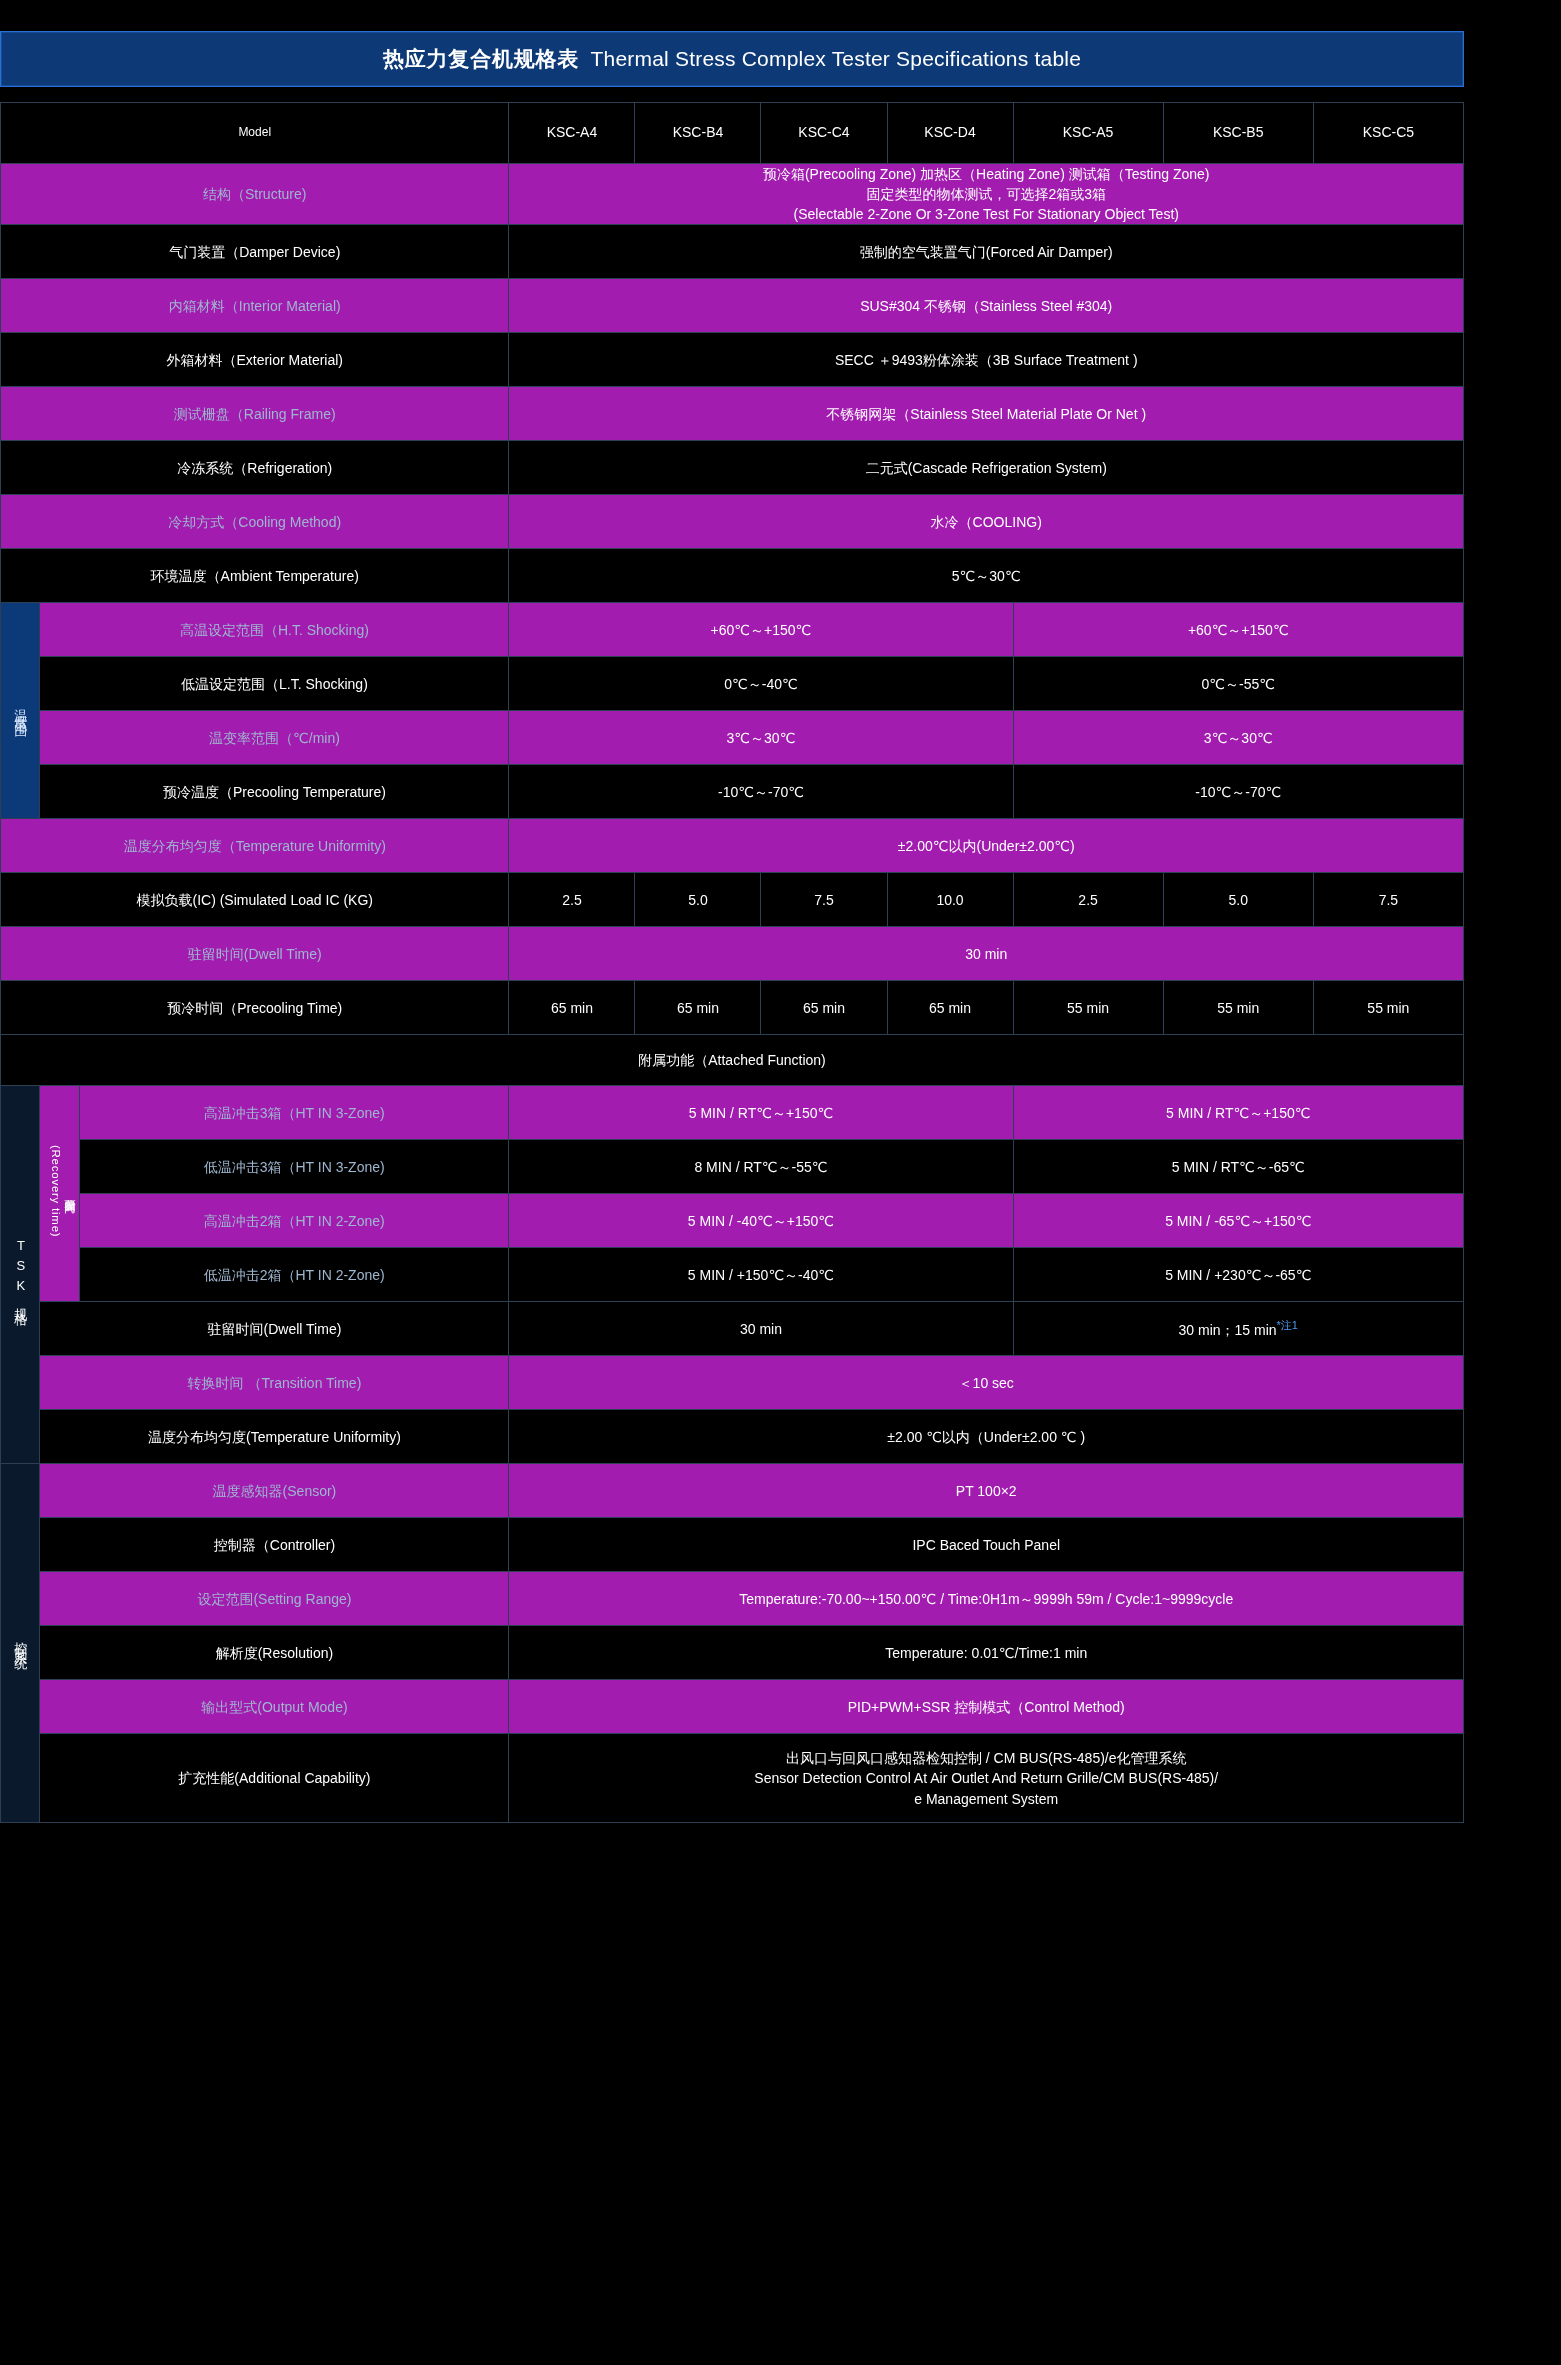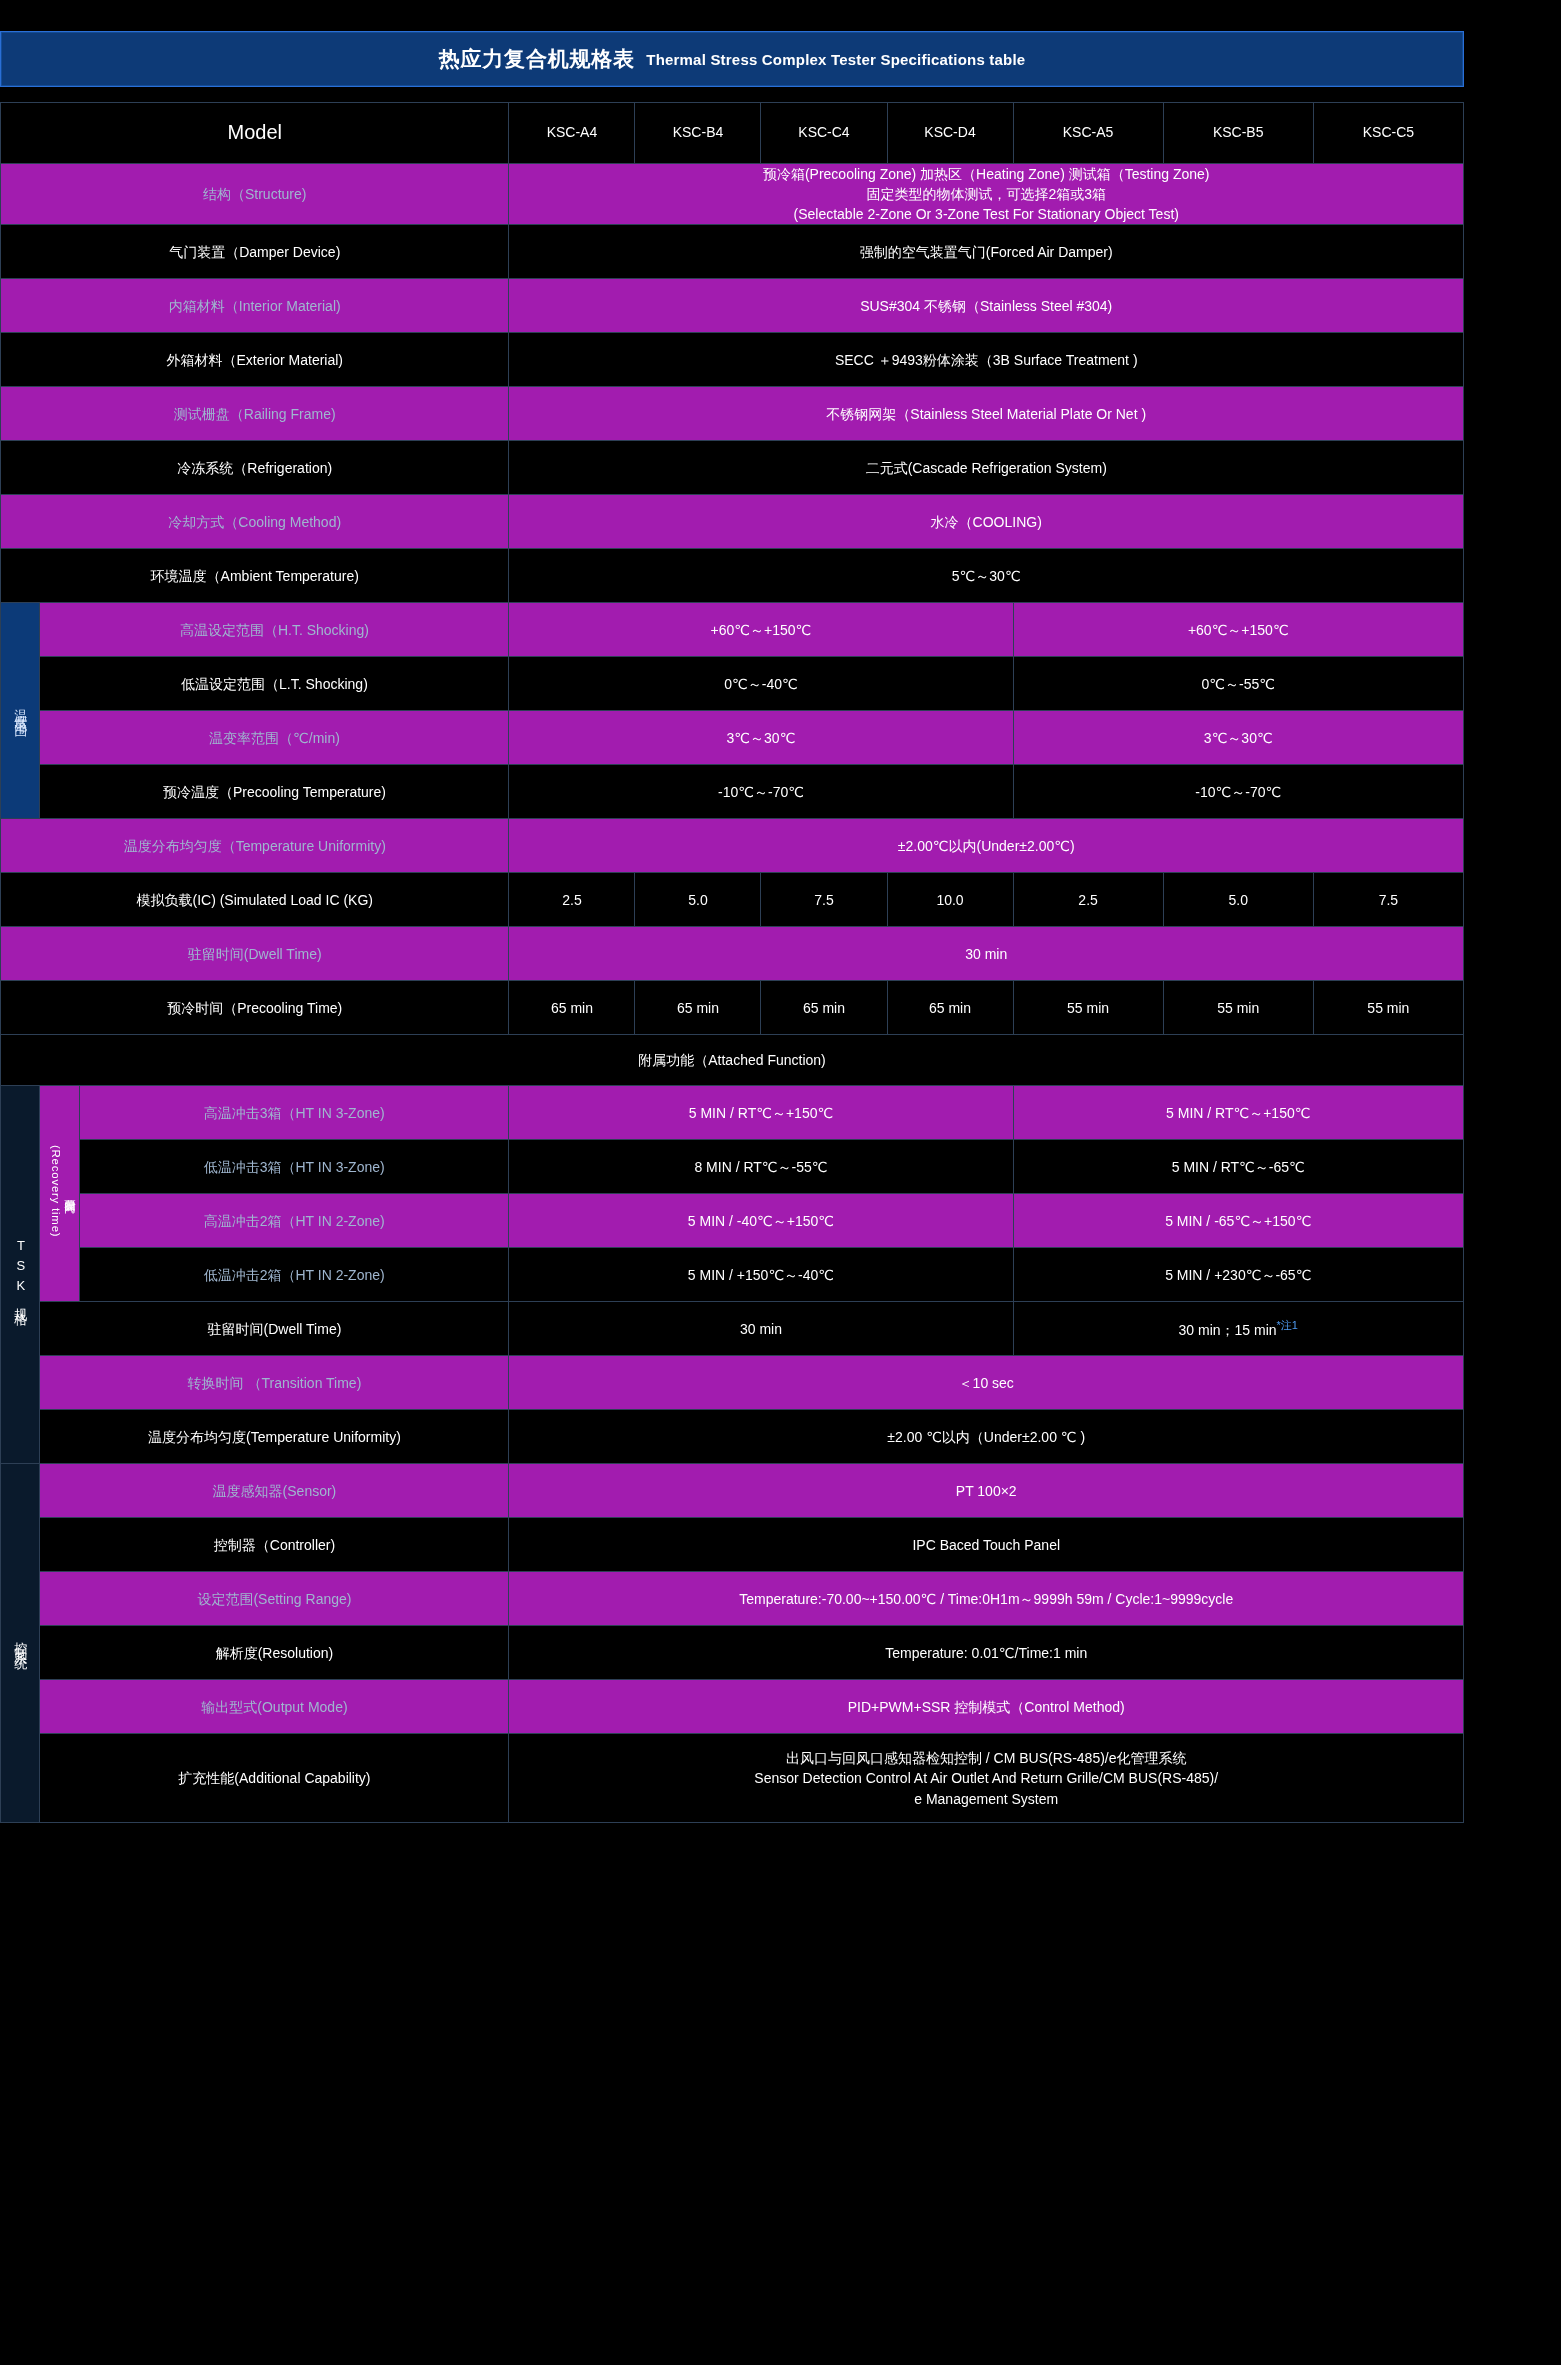--- a/index.html
+++ b/index.html
@@ -33,22 +33,22 @@
     gap:11.4px;
     box-shadow:inset 0 0 0 0.8px #16529f;
   }
   .title-cn{
     font-size:21px;
     font-weight:bold;
     color:#ffffff;
     letter-spacing:0.8px;
   }
   .title-en{
-    font-size:15px;
-    font-weight:bold;
+    font-size:21px;
+    font-weight:normal;
     color:#ffffff;
     letter-spacing:0.2px;
   }
   
   table.spec{
     width:1464px;
     border-collapse:collapse;
     margin-top:14.6px;
     table-layout:fixed;
   }
@@ -67,21 +67,21 @@
   tr.band td{background:#a21caf;}
   tr.band td.lbl{color:#9fb6cf;}
   
   thead th{
     background:#0d2744;
     color:#ffffff;
     font-weight:bold;
     height:60px;
     font-size:14.6px;
   }
-  thead th.model-h{font-size:20px;}
+  thead th.model-h{font-size:12px;}
   
   td.lbl{
     text-align:left;
     padding-left:18px;
     font-size:14.2px;
     white-space:nowrap;
     margin-top:32px;
   }
   td.lbl.dim{color:#9fb6cf;}
   .vert{

